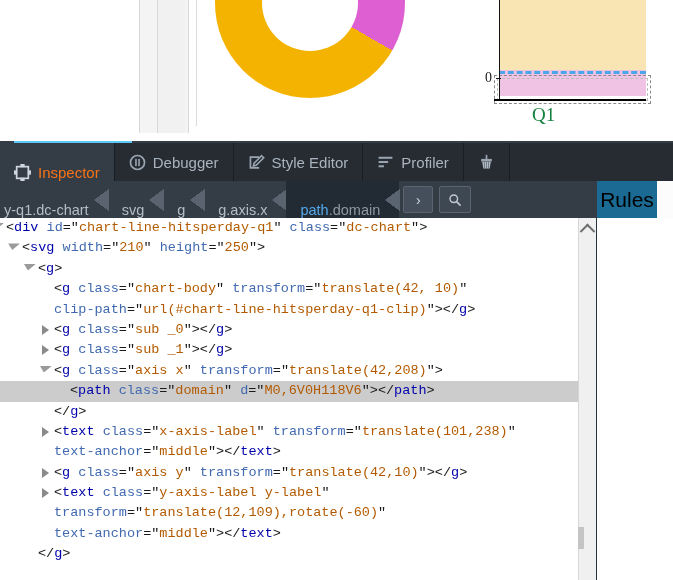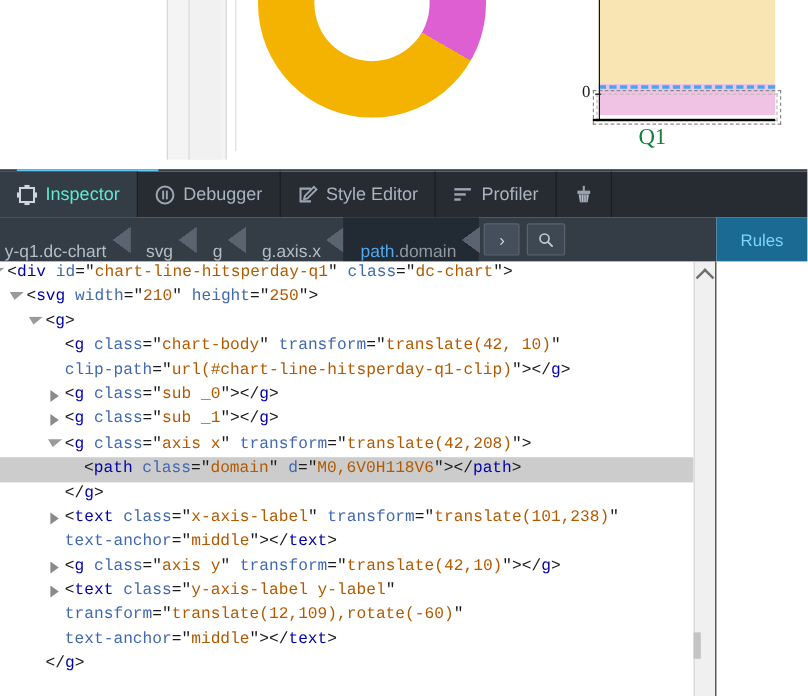--- a/index.html
+++ b/index.html
@@ -72,21 +72,21 @@
   .dt-toolbar{
     position:absolute;left:0;top:2px;width:673px;height:38px;background:#272c33;
     display:flex;align-items:stretch;
   }
   .dt-tab{
     display:flex;align-items:center;gap:7px;padding:0 14px;
     border-right:1px solid #1a1d21;
     font-family:"Liberation Sans", sans-serif;font-size:15px;color:#a9b4bf;
     white-space:nowrap;cursor:default;
   }
-  .dt-tab.active{background:#343c45;color:#5eead4;}
+  .dt-tab.active{background:#343c45;color:#f97316;align-items:flex-end;}
   .dt-tab .ico{width:17px;height:17px;display:block;flex:0 0 auto;}
 
   .dt-breadcrumbs{
     position:absolute;left:0;top:40px;width:597px;height:37px;background:#343c45;
     display:flex;align-items:stretch;overflow:hidden;
   }
   .crumb{
     position:relative;display:flex;align-items:flex-end;padding:0 19px 0 14px;
     font-family:"Liberation Sans", sans-serif;font-size:14.5px;color:#b4bdc6;white-space:nowrap;
   }
@@ -103,23 +103,23 @@
   .crumb.clipped{padding-left:4px;}
   .crumb-nav{
     width:28px;margin:5px 2px 5px 4px;background:#454f5b;border:1px solid #5a6470;border-radius:2px;
     display:flex;align-items:center;justify-content:center;color:#cfd6dd;font-size:14px;
   }
   .crumb-search{
     width:30px;margin:5px 4px 5px 4px;background:#3e4853;border:1px solid #5a6470;border-radius:2px;
     display:flex;align-items:center;justify-content:center;
   }
   .rules-tab{
-    position:absolute;left:597px;top:40px;width:76px;height:37px;background:#1b6a94;
+    position:absolute;left:597px;top:40px;width:60px;height:37px;background:#1b6a94;
     display:flex;align-items:center;justify-content:center;
-    font-family:"Liberation Sans", sans-serif;font-size:14px;color:#7dd3fc;
+    font-family:"Liberation Sans", sans-serif;font-size:21px;color:#000000;
   }
 
   
   .markup{
     position:absolute;left:0;top:77px;width:578px;height:362px;background:#ffffff;overflow:hidden;
     font-family:"Liberation Mono", monospace;font-size:13.5px;line-height:20.4px;
   }
   .mline{position:relative;white-space:pre;padding-left:0;height:20.4px;}
   .mline.sel{background:#cccccc;}
   .tw-open{border-left:6px solid transparent;border-right:6px solid transparent;border-top:9px solid #8a8a8a;transform:rotate(45deg);}

